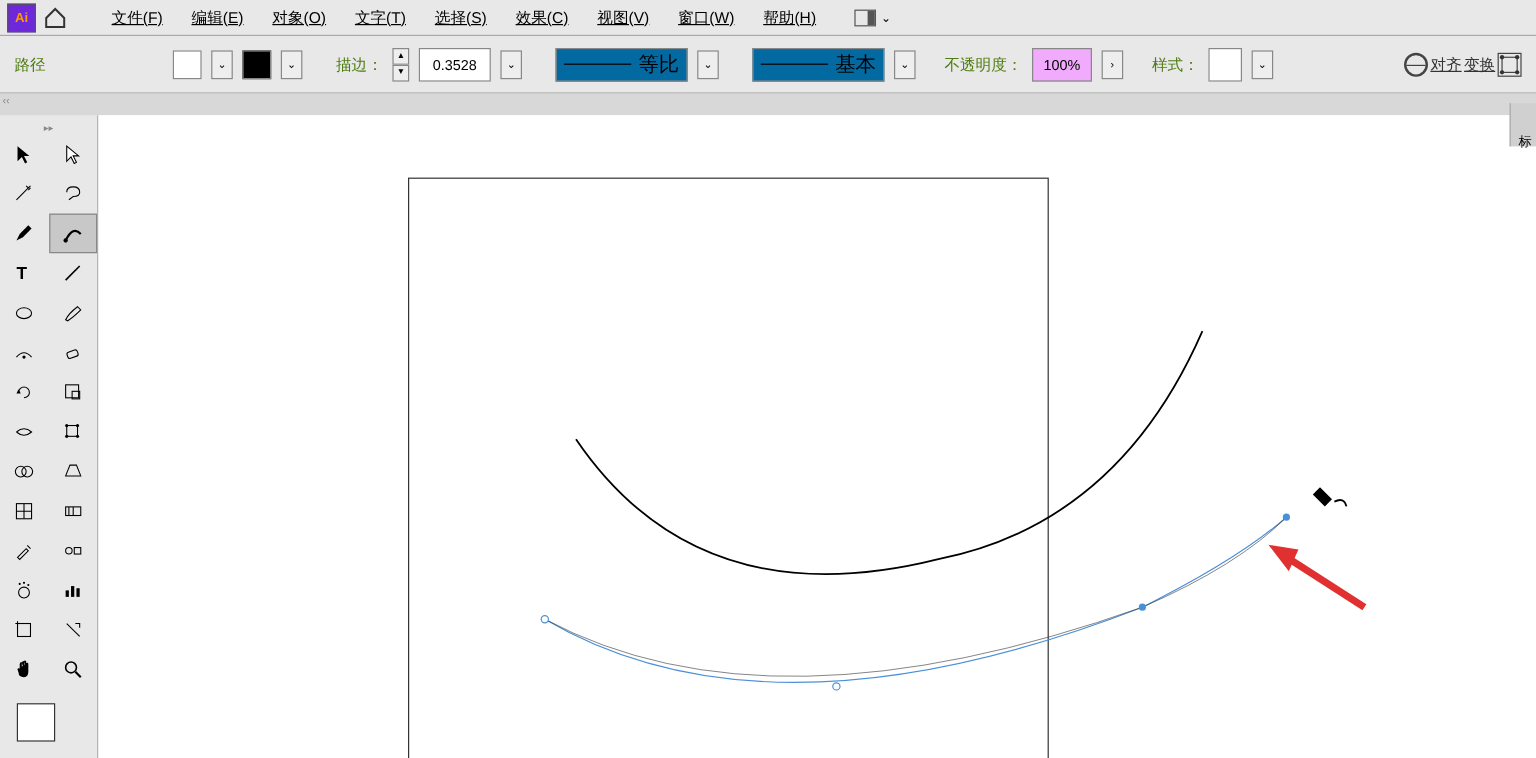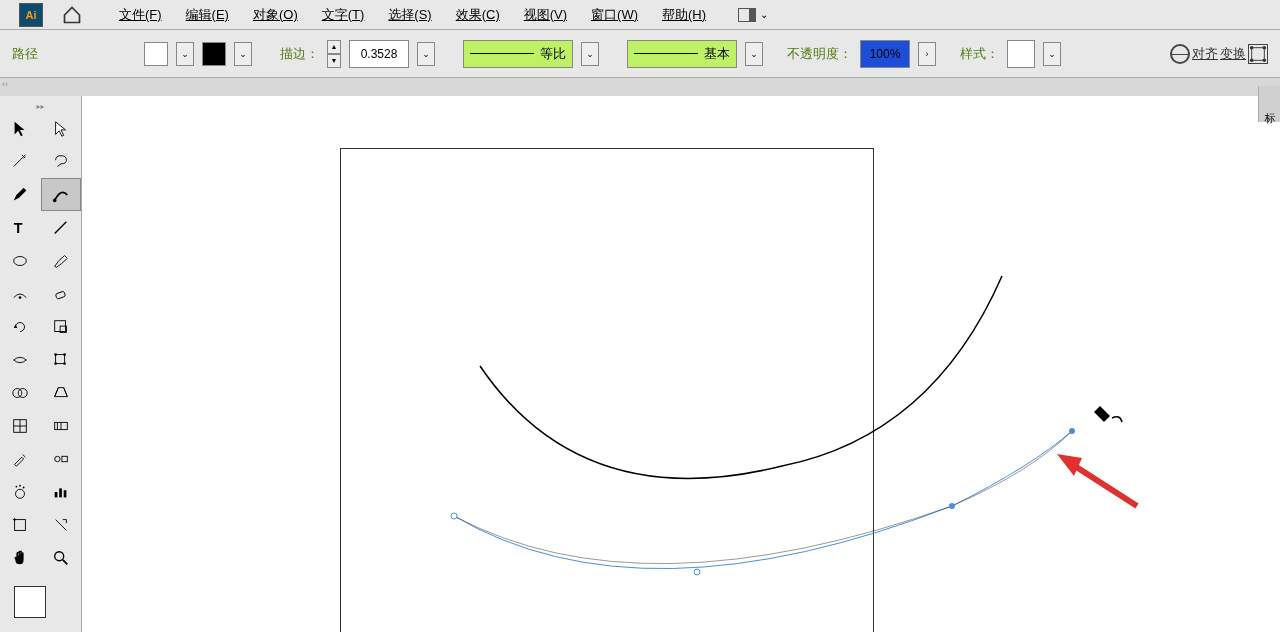--- a/index.html
+++ b/index.html
@@ -1,36 +1,36 @@
 <!DOCTYPE html>
 <html><head>
   <meta charset="utf-8">
   <style>
     * { margin: 0; padding: 0; box-sizing: border-box; font-family: "Microsoft YaHei", sans-serif; }
     body { width: 1280px; height: 632px; background: #f0f0f0; overflow: hidden; position: relative; }
     
     .menubar { height: 30px; background: #e8e8e8; display: flex; align-items: center; border-bottom: 1px solid #aaa; }
-    .app-icon { width: 24px; height: 24px; margin: 0 19px; background: #0c4a6e; display: flex; align-items: center; justify-content: center; color: #ff9a00; font-size: 11px; font-weight: bold; border: 1px solid #555; }
+    .app-icon { width: 24px; height: 24px; margin: 0 6px; background: #6d28d9; display: flex; align-items: center; justify-content: center; color: #ff9a00; font-size: 11px; font-weight: bold; border: 1px solid #555; }
     .home-icon { width: 20px; height: 20px; margin-right: 25px; }
     .menu-item { padding: 4px 12px; font-size: 13px; cursor: pointer; text-decoration: underline; }
     .panel-toggle { margin-left: 20px; display: flex; align-items: center; gap: 4px; }
     .panel-icon { width: 18px; height: 14px; border: 1px solid #555; position: relative; }
     .panel-icon::after { content: ''; position: absolute; right: 0; top: 0; bottom: 0; width: 6px; background: #555; }
     
     .controlbar { height: 48px; background: #e8e8e8; display: flex; align-items: center; padding: 0 12px; gap: 8px; border-bottom: 1px solid #aaa; }
     .cb-label { font-size: 13px; color: #4d7c0f; }
     .swatch { width: 24px; height: 24px; border: 1px solid #888; background: #fff; }
     .swatch.black { background: #000; }
     .dropdown-btn { width: 18px; height: 24px; border: 1px solid #888; background: #eee; display: flex; align-items: center; justify-content: center; font-size: 9px; cursor: pointer; }
     .stroke-input { width: 60px; height: 28px; border: 1px solid #888; text-align: center; font-size: 12px; background: #fff; }
     .stepper { display: flex; flex-direction: column; }
     .stepper-btn { width: 14px; height: 14px; border: 1px solid #888; background: #eee; font-size: 7px; display: flex; align-items: center; justify-content: center; cursor: pointer; }
-    .profile-box { width: 110px; height: 28px; border: 1px solid #888; background: #bef264; display: flex; align-items: center; justify-content: center; padding: 0 6px; font-size: 13px; }
+    .profile-box { width: 110px; height: 28px; border: 1px solid #888; background: #0369a1; display: flex; align-items: center; justify-content: center; padding: 0 6px; font-size: 17px; }
     .profile-line { flex: 1; height: 1px; background: #000; margin-right: 6px; }
-    .opacity-input { width: 50px; height: 28px; border: 1px solid #888; text-align: center; font-size: 12px; background: #1d4ed8; }
+    .opacity-input { width: 50px; height: 28px; border: 1px solid #888; text-align: center; font-size: 12px; background: #f0abfc; }
     .style-box { width: 28px; height: 28px; border: 1px solid #888; background: #fff; }
     .right-controls { margin-left: auto; display: flex; align-items: center; gap: 2px; }
     .link-text { font-size: 13px; text-decoration: underline; color: #333; cursor: pointer; }
     .globe-icon { width: 20px; height: 20px; border: 2px solid #444; border-radius: 50%; position: relative; }
     .globe-icon::after { content: ''; position: absolute; left: 0; right: 0; top: 50%; height: 1px; background: #444; }
     .crop-icon { width: 20px; height: 20px; border: 1px solid #444; position: relative; }
     
     .tabbar { height: 18px; background: #d8d8d8; position: relative; }
     .tabbar-collapse { position: absolute; left: 2px; top: 1px; font-size: 9px; color: #888; }
     

